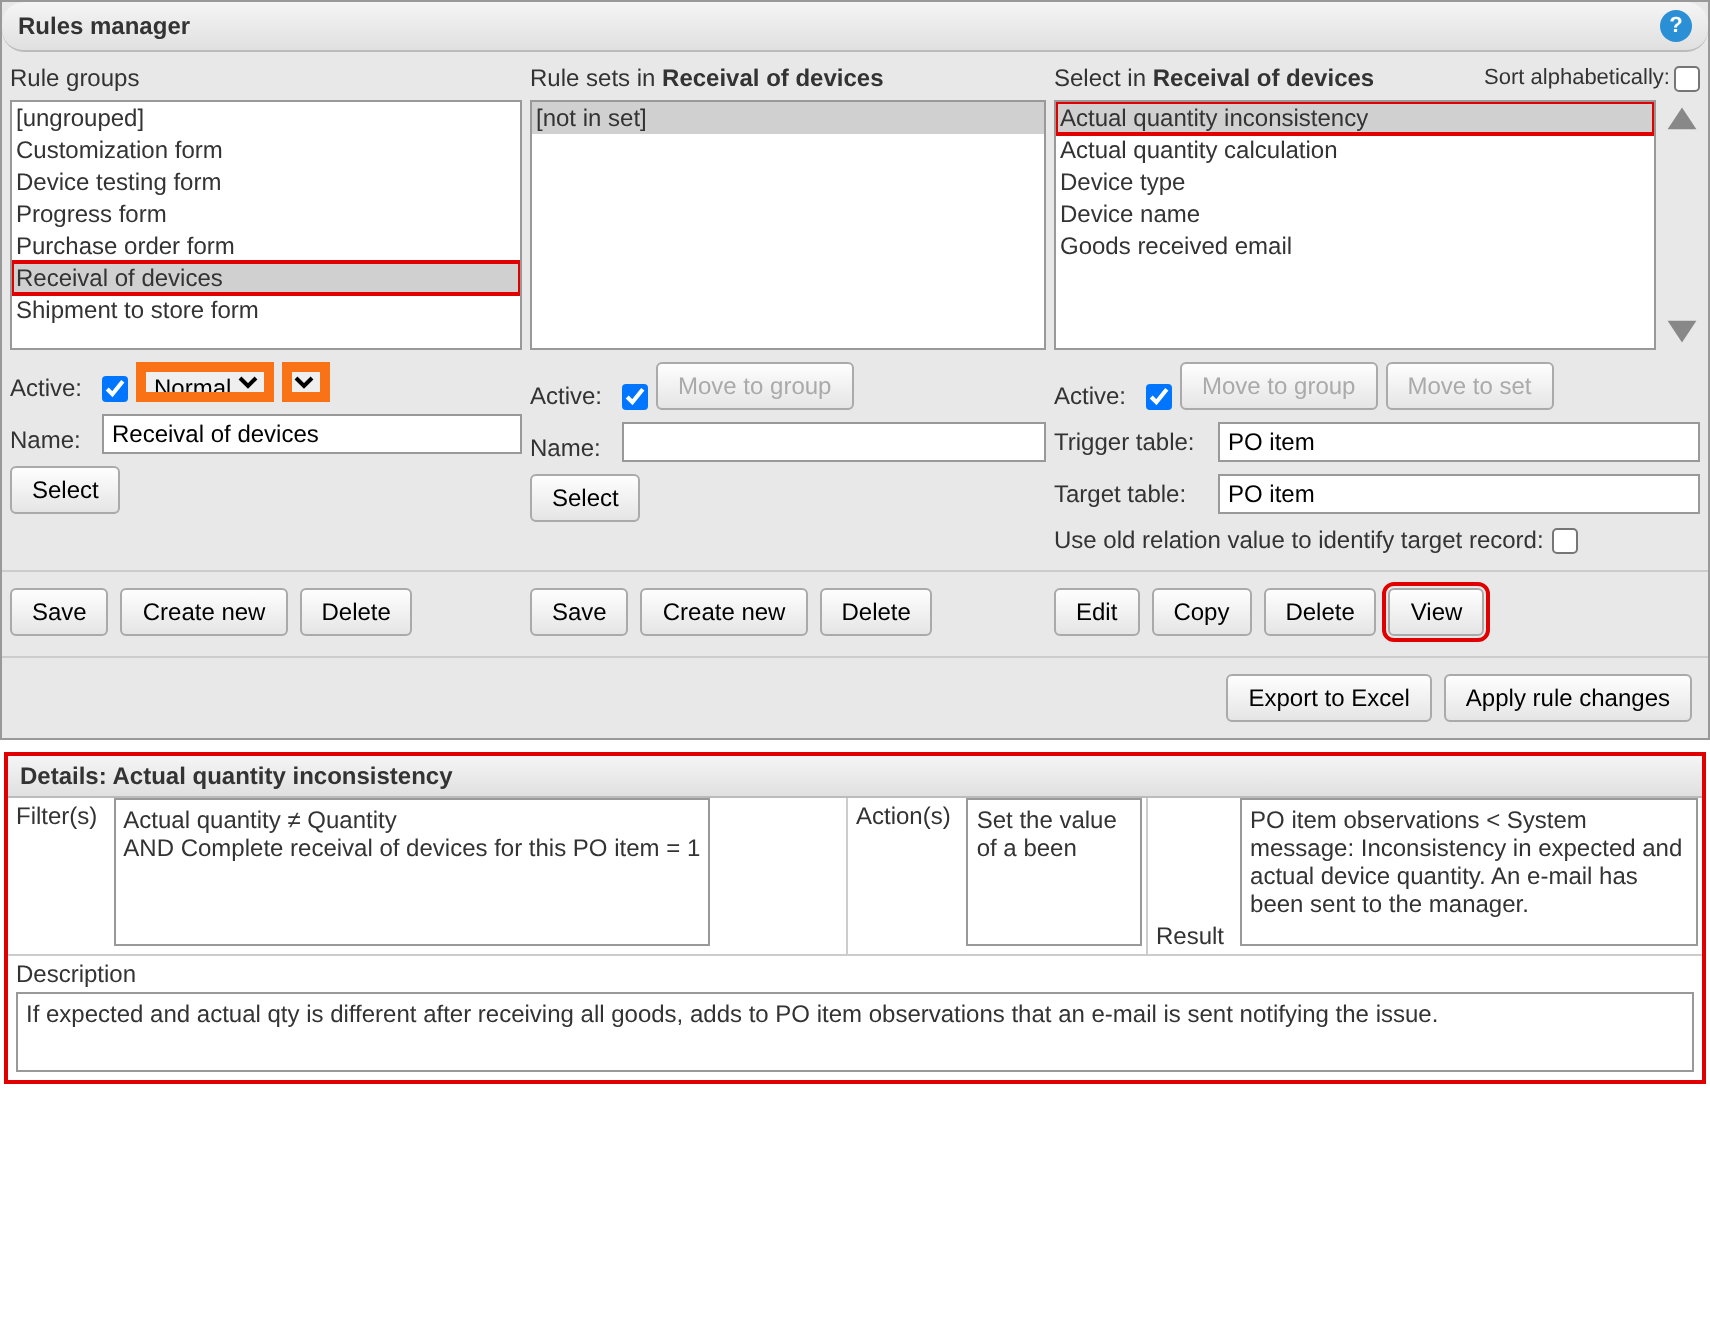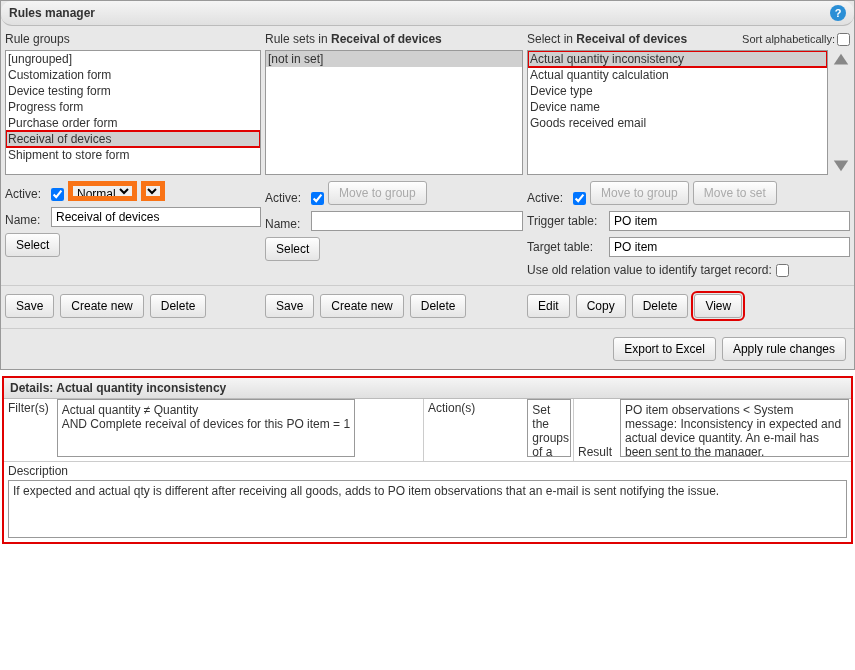--- a/index.html
+++ b/index.html
@@ -31,26 +31,26 @@
 .arrows { display: flex; flex-direction: column; justify-content: space-between; padding: 2px 0; }
 .sort-wrap { font-size: 11px; display: flex; align-items: center; gap: 2px; }
 .bottom-bar { display: flex; justify-content: flex-end; gap: 6px; padding: 8px; border-top: 1px solid #ccc; margin-top: 6px; }
 .three-btnrows { display: flex; padding: 0 4px 4px 4px; gap: 4px; border-top:1px solid #ccc; margin-top:4px; padding-top:8px;}
 .three-btnrows .col1b{width:256px;} .three-btnrows .col2b{width:258px;} .three-btnrows .col3b{flex:1; display:flex; justify-content:flex-start;}
 .details { border: 2px solid #e00000; margin: 6px 2px 2px 2px; }
 .details-head { background: linear-gradient(#f5f5f5,#e0e0e0); border-bottom: 1px solid #bbb; padding: 3px 6px; font-weight: bold; }
 .details-grid { display: flex; }
 .dcol { border-right: 1px solid #ccc; padding: 0; display:flex; flex-direction:row;}
 .dcol:last-child { border-right: none; align-items: flex-end; }
-.dc1 { width: 420px; } .dc2 { width: 150px; gap: 44px; } .dc3 { flex: 1; }
+.dc1 { width: 420px; } .dc2 { width: 150px; } .dc3 { flex: 1; }
 .dhead { padding: 2px 4px; }
-.dbox { background: #fff; border: 1px solid #999; margin: 0 2px 4px 4px; padding: 3px 4px; height: 58px; overflow-y: scroll; font-size: 12px; }
+.dbox { background: #fff; border: 1px solid #999; margin: 0 2px 4px 4px; padding: 3px 4px; height: 74px; overflow-y: scroll; font-size: 12px; }
 .desc-row { padding: 0; }
 .desc-row .dhead { border-top: 1px solid #ccc; }
-.desc-box { background: #fff; border: 1px solid #999; margin: 0 4px 4px 4px; padding: 3px 4px; height: 58px; overflow-y: auto; }
+.desc-box { background: #fff; border: 1px solid #999; margin: 0 4px 4px 4px; padding: 3px 4px; height: 40px; overflow-y: auto; }
 .trig-row { display:flex; align-items:center; gap:4px; margin-top:6px;}
 .trig-row .tlbl{ width:78px;}
 .trig-row input{ flex:1; }
 .hl-btn { outline: 2px solid #e00000; outline-offset: 1px; }
 </style>
 </head>
 <body>
 
 <div class="window">
   <div class="titlebar">
@@ -183,21 +183,21 @@
     <span>Details: </span><span>Actual quantity inconsistency</span>
   </div>
   <div class="details-grid">
     <div class="dcol dc1">
       <div class="dhead">Filter(s)</div>
       <div class="dbox" style="white-space:pre-line;">Actual quantity ≠ Quantity
 AND Complete receival of devices for this PO item = 1</div>
     </div>
     <div class="dcol dc2">
       <div class="dhead">Action(s)</div>
-      <div class="dbox">Set the groups of a field</div>
+      <div class="dbox">Set the value of a been</div>
     </div>
     <div class="dcol dc3">
       <div class="dhead">Result</div>
       <div class="dbox">PO item observations &lt; System message: Inconsistency in expected and actual device quantity. An e-mail has been sent to the manager.</div>
     </div>
   </div>
   <div class="desc-row">
     <div class="dhead">Description</div>
     <div class="desc-box">If expected and actual qty is different after receiving all goods, adds to PO item observations that an e-mail is sent notifying the issue.</div>
   </div>

